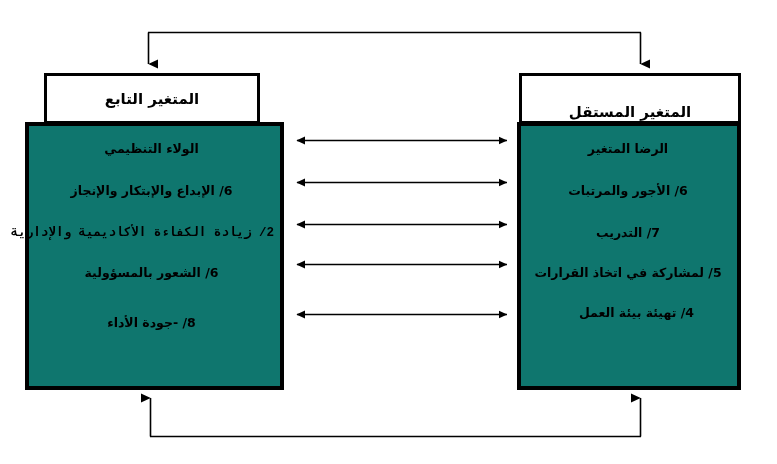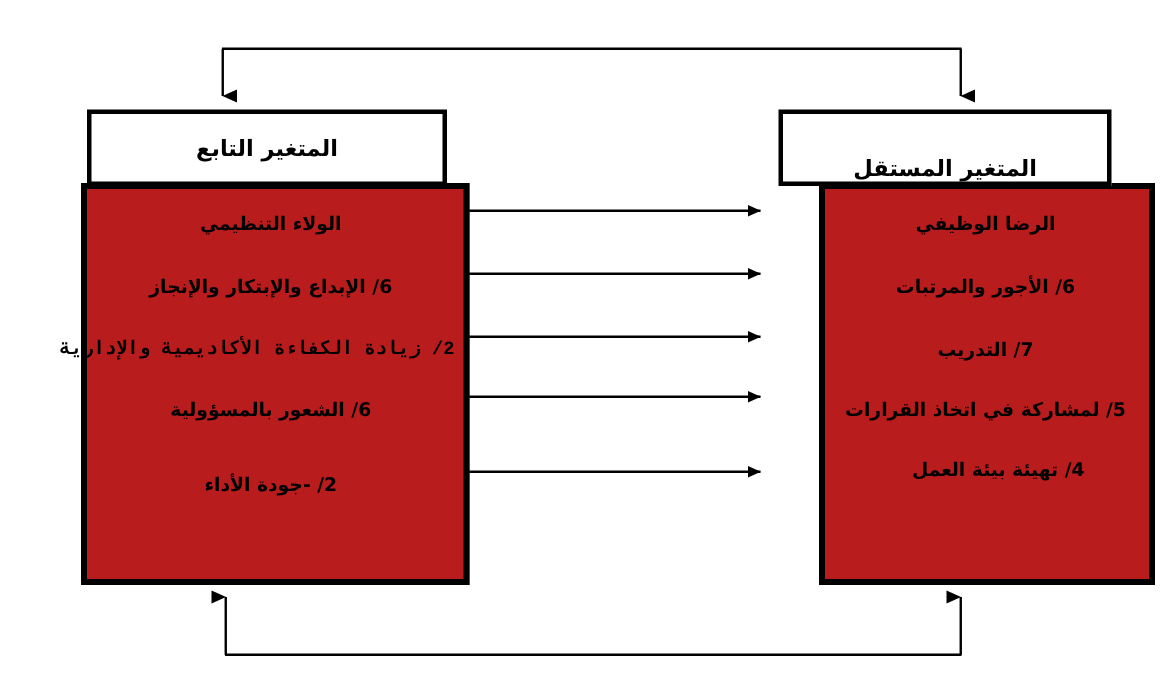--- a/index.html
+++ b/index.html
@@ -40,23 +40,22 @@
     font-weight: bold;
     color: #000;
     direction: rtl;
     unicode-bidi: isolate;
     letter-spacing: 0.5px;
   }
   .body-box {
     position: absolute;
     box-sizing: border-box;
     border: 4px solid #000;
-    background: #b91c1c;
+    background: #0f766e;
     z-index: 2;
-    margin-left: 29px;
   }
   .items {
     position: absolute;
     left: 0;
     right: 0;
     top: 0;
     direction: rtl;
     unicode-bidi: isolate;
     text-align: center;
   }
@@ -112,41 +111,41 @@
 
     <g stroke="#000" stroke-width="1.6">
       <line x1="297" y1="140.5" x2="507" y2="140.5" marker-start="url(#arrow-start)" marker-end="url(#arrow-end)"></line>
       <line x1="297" y1="182.5" x2="507" y2="182.5" marker-start="url(#arrow-start)" marker-end="url(#arrow-end)"></line>
       <line x1="297" y1="224.5" x2="507" y2="224.5" marker-start="url(#arrow-start)" marker-end="url(#arrow-end)"></line>
       <line x1="297" y1="264.5" x2="507" y2="264.5" marker-start="url(#arrow-start)" marker-end="url(#arrow-end)"></line>
       <line x1="297" y1="314.5" x2="507" y2="314.5" marker-start="url(#arrow-start)" marker-end="url(#arrow-end)"></line>
     </g>
   </svg>
 
-  <div class="header-box" id="dependent-header" style="left:58px; top:73px; width:240px; height:51px;">
+  <div class="header-box" id="dependent-header" style="left:44px; top:73px; width:216px; height:51px;">
     <span class="title">المتغير التابع</span>
   </div>
 
   <div class="body-box" id="dependent-body" style="left:25px; top:122px; width:259px; height:268px;">
     <div class="items" id="left-items">
       <div class="item" style="top:15px;">الولاء التنظيمي</div>
       <div class="item" style="top:57px;">6/ الإبداع والإبتكار والإنجاز</div>
       <div class="item" style="top:99px;font-family:Liberation Mono, monospace;">2/ زيادة الكفاءة الأكاديمية والإدارية</div>
       <div class="item" style="top:139px;">6/ الشعور بالمسؤولية</div>
-      <div class="item" style="top:189px;">2/ -جودة الأداء</div>
+      <div class="item" style="top:189px;">8/ -جودة الأداء</div>
     </div>
   </div>
 
   <div class="header-box" id="independent-header" style="left:519px; top:73px; width:222px; height:51px;align-items:flex-end;">
     <span class="title">المتغير المستقل</span>
   </div>
 
   <div class="body-box" id="independent-body" style="left:517px; top:122px; width:224px; height:268px;">
     <div class="items" id="right-items">
-      <div class="item" style="top:15px;">الرضا الوظيفي</div>
+      <div class="item" style="top:15px;">الرضا المتغير</div>
       <div class="item" style="top:57px;">6/ الأجور والمرتبات</div>
       <div class="item" style="top:99px;">7/ التدريب</div>
       <div class="item" style="top:139px;">5/ لمشاركة في اتخاذ القرارات</div>
       <div class="item" style="top:179px;padding-left:17px;">4/ تهيئة بيئة العمل</div>
     </div>
   </div>
 
 </div>
 
 </body></html>

